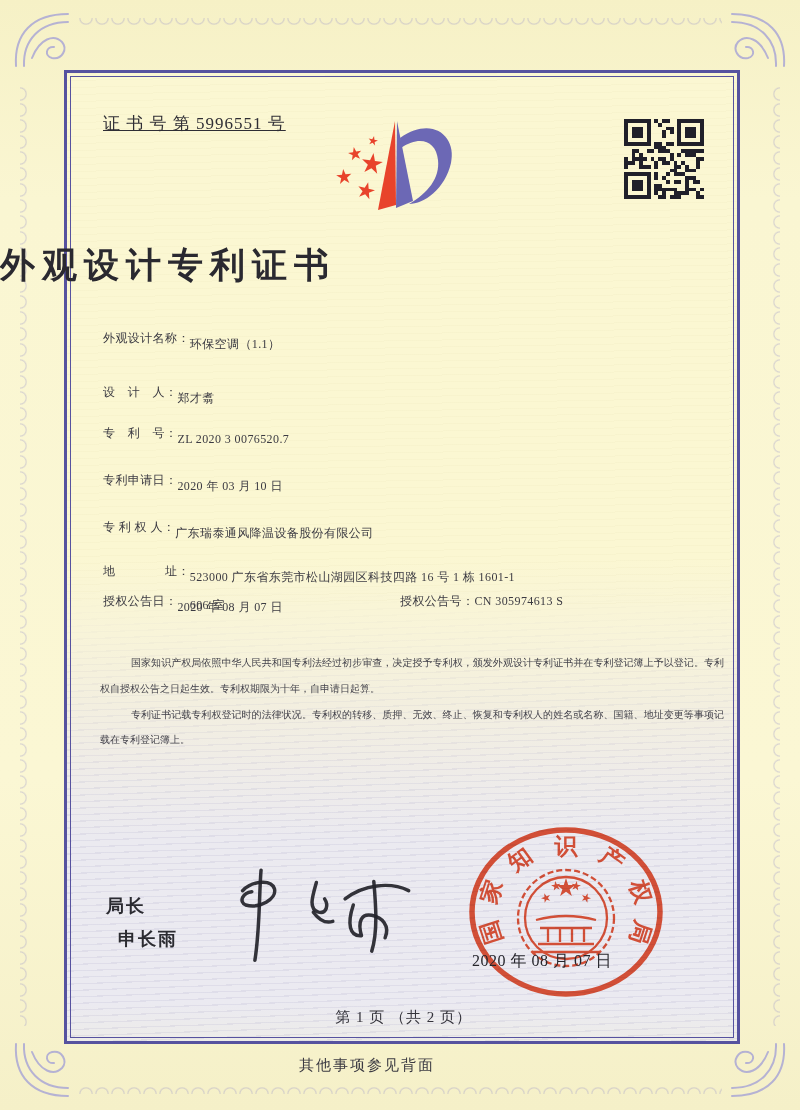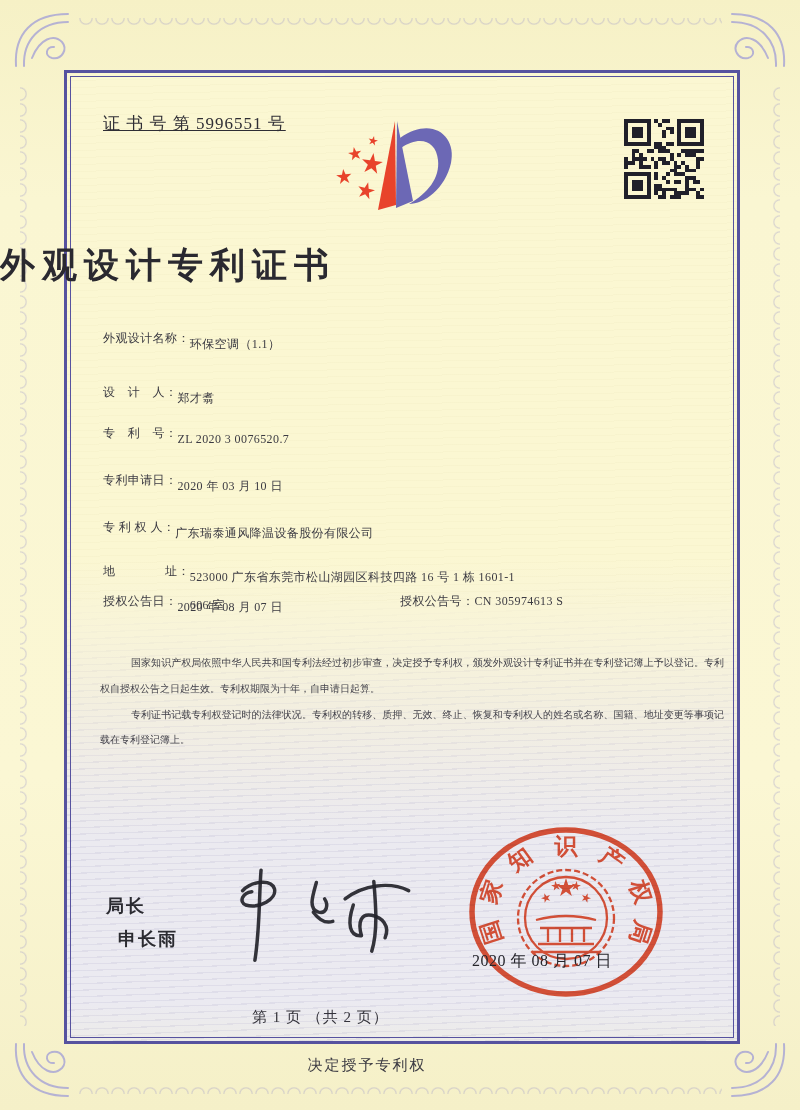--- a/index.html
+++ b/index.html
@@ -74,21 +74,21 @@
   .seal{position:absolute;left:466px;top:824px;width:202px;height:178px;mix-blend-mode:multiply;opacity:.93;}
   .seal .ring{fill:none;stroke:var(--seal-red,#e2492b);stroke-width:5.5;}
   .seal text{fill:var(--seal-red,#e2492b);font-size:23px;font-weight:700;
              font-family:"Liberation Serif","DejaVu Serif",serif;}
   .seal .emblem{stroke:var(--seal-red,#e2492b);fill:none;stroke-width:2.3;}
   .seal .star{fill:var(--seal-red,#e2492b);}
   .seal-date{position:absolute;left:472px;top:951px;width:160px;font-size:16px;color:#26262c;
              letter-spacing:.5px;white-space:pre;}
 
   
-  .page-info{position:absolute;left:252px;top:1008px;width:220px;text-align:left;
+  .page-info{position:absolute;left:252px;top:1008px;width:220px;text-align:right;
              font-size:15px;color:#34333b;letter-spacing:1px;}
   .back-note{position:absolute;left:260px;top:1056px;width:214px;text-align:center;
              font-size:15px;color:#3b3a42;letter-spacing:2px;}
 </style>
 </head>
 <body>
 
 <svg width="0" height="0" style="position:absolute">
   <defs>
     <path id="star5" d="M0,-1 L0.2245,-0.309 L0.951,-0.309 L0.363,0.118 L0.5878,0.809 L0,0.382 L-0.5878,0.809 L-0.363,0.118 L-0.951,-0.309 L-0.2245,-0.309 Z"></path>
@@ -339,15 +339,15 @@
         <path class="emblem" d="M74,104 H126"></path>
         <path class="emblem" d="M82,104 V118 M94,104 V118 M106,104 V118 M118,104 V118"></path>
         <path class="emblem" d="M72,120 H128"></path>
         <path class="emblem" d="M66,128 H134"></path>
       </g>
     </svg>
   </div>
   <div class="seal-date">2020 年 08 月 07 日</div>
 
   <div class="page-info">第 1 页 （共 2 页）</div>
-  <div class="back-note">决定授予专利权</div>
+  <div class="back-note">其他事项参见背面</div>
 
 </div>
 
 </body></html>

